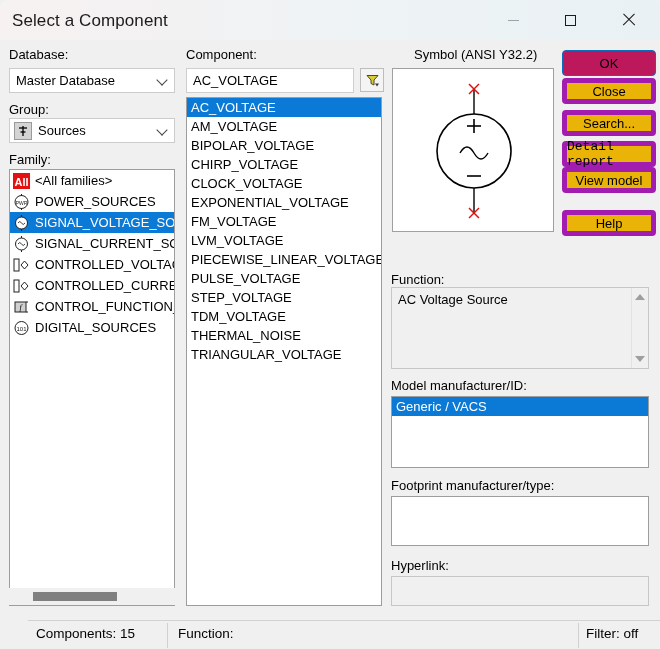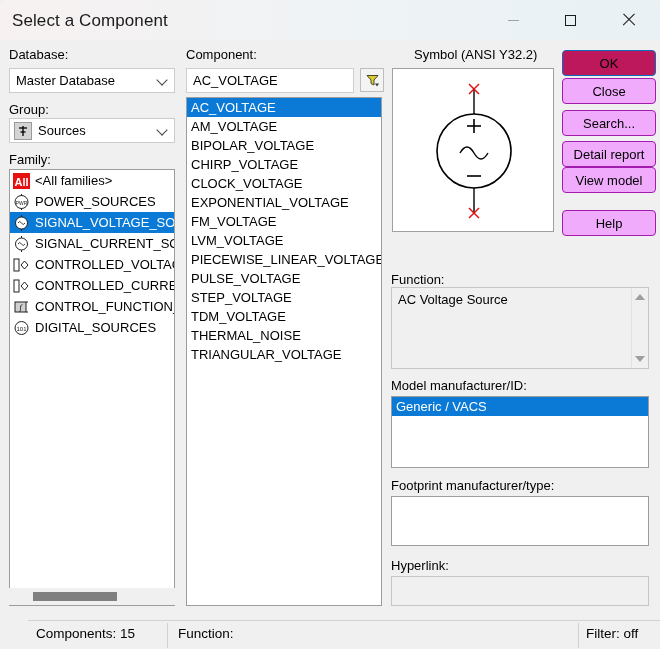--- a/index.html
+++ b/index.html
@@ -104,22 +104,22 @@
     width: 17px; height: 16px;
     flex: 0 0 17px;
     margin-right: 5px;
     position: relative;
   }
   .famicon svg { display:block; }
 
   
   .btn {
     position: absolute;
-    background: #f0abfc;
-    border: 1px solid #a21caf;
+    background: #eab308;
+    border: 5px solid #a21caf;
     border-radius: 4px;
     height: 26px;
     width: 94px;
     left: 562px;
     display: flex; align-items: center; justify-content: center;
     font-size: 13px;
     color: #000;
   }
   .btn.primary {
     border: 1.6px solid #0d6bbd;
@@ -392,21 +392,21 @@
         <line x1="76" y1="139" x2="86" y2="149"></line>
           <line x1="86" y1="139" x2="76" y2="149"></line>
       </g>
     </svg>
   </div>
 
   <div id="btnstack">
       <div class="btn primary" style="top: 50px;">OK</div>
       <div class="btn" style="top: 78px;">Close</div>
       <div class="btn" style="top: 110px;">Search...</div>
-      <div class="btn" style="top: 141px;">Detail report</div>
+      <div class="btn" style="top: 141px; font-family: Liberation Mono, monospace;">Detail report</div>
       <div class="btn" style="top: 167px;">View model</div>
       <div class="btn" style="top: 210px;">Help</div>
     </div>
 
   <div class="lbl" style="left:391px; top:272px;">Function:</div>
   <div id="funcbox">
     <div class="ftext">AC Voltage Source</div>
     <div class="vscroll">
       <span class="tri-up"></span>
       <span class="tri-dn"></span>

